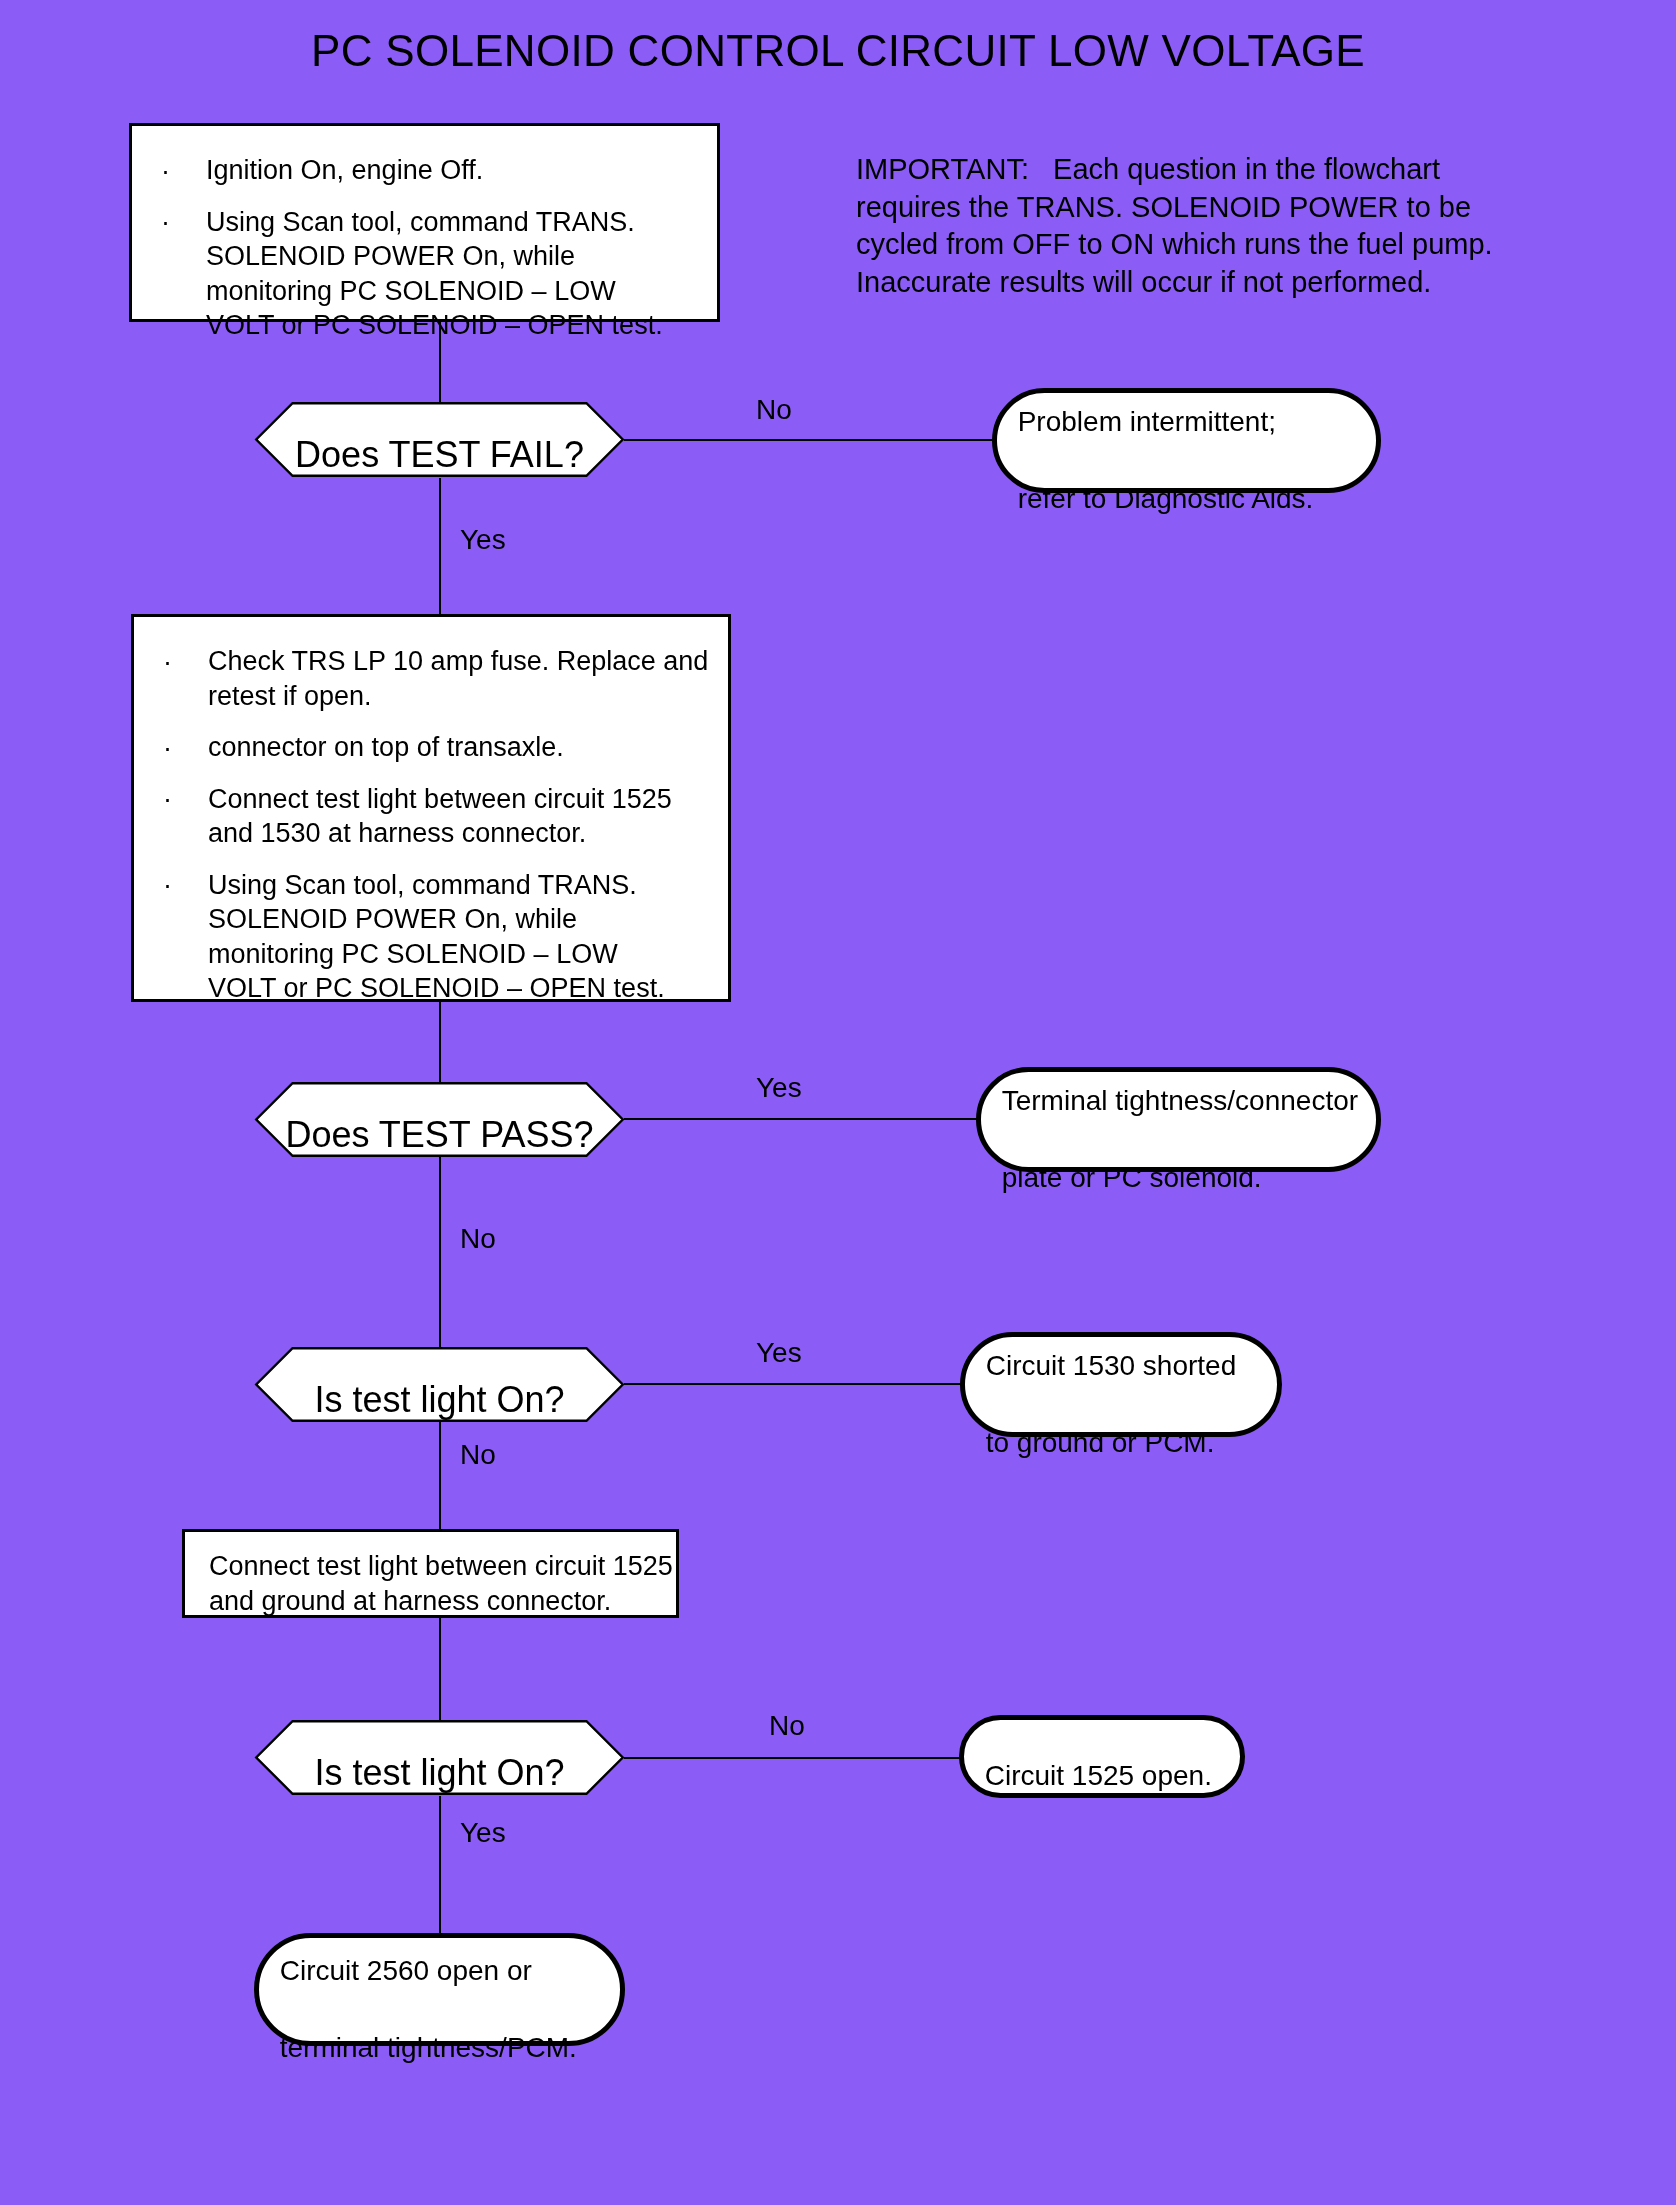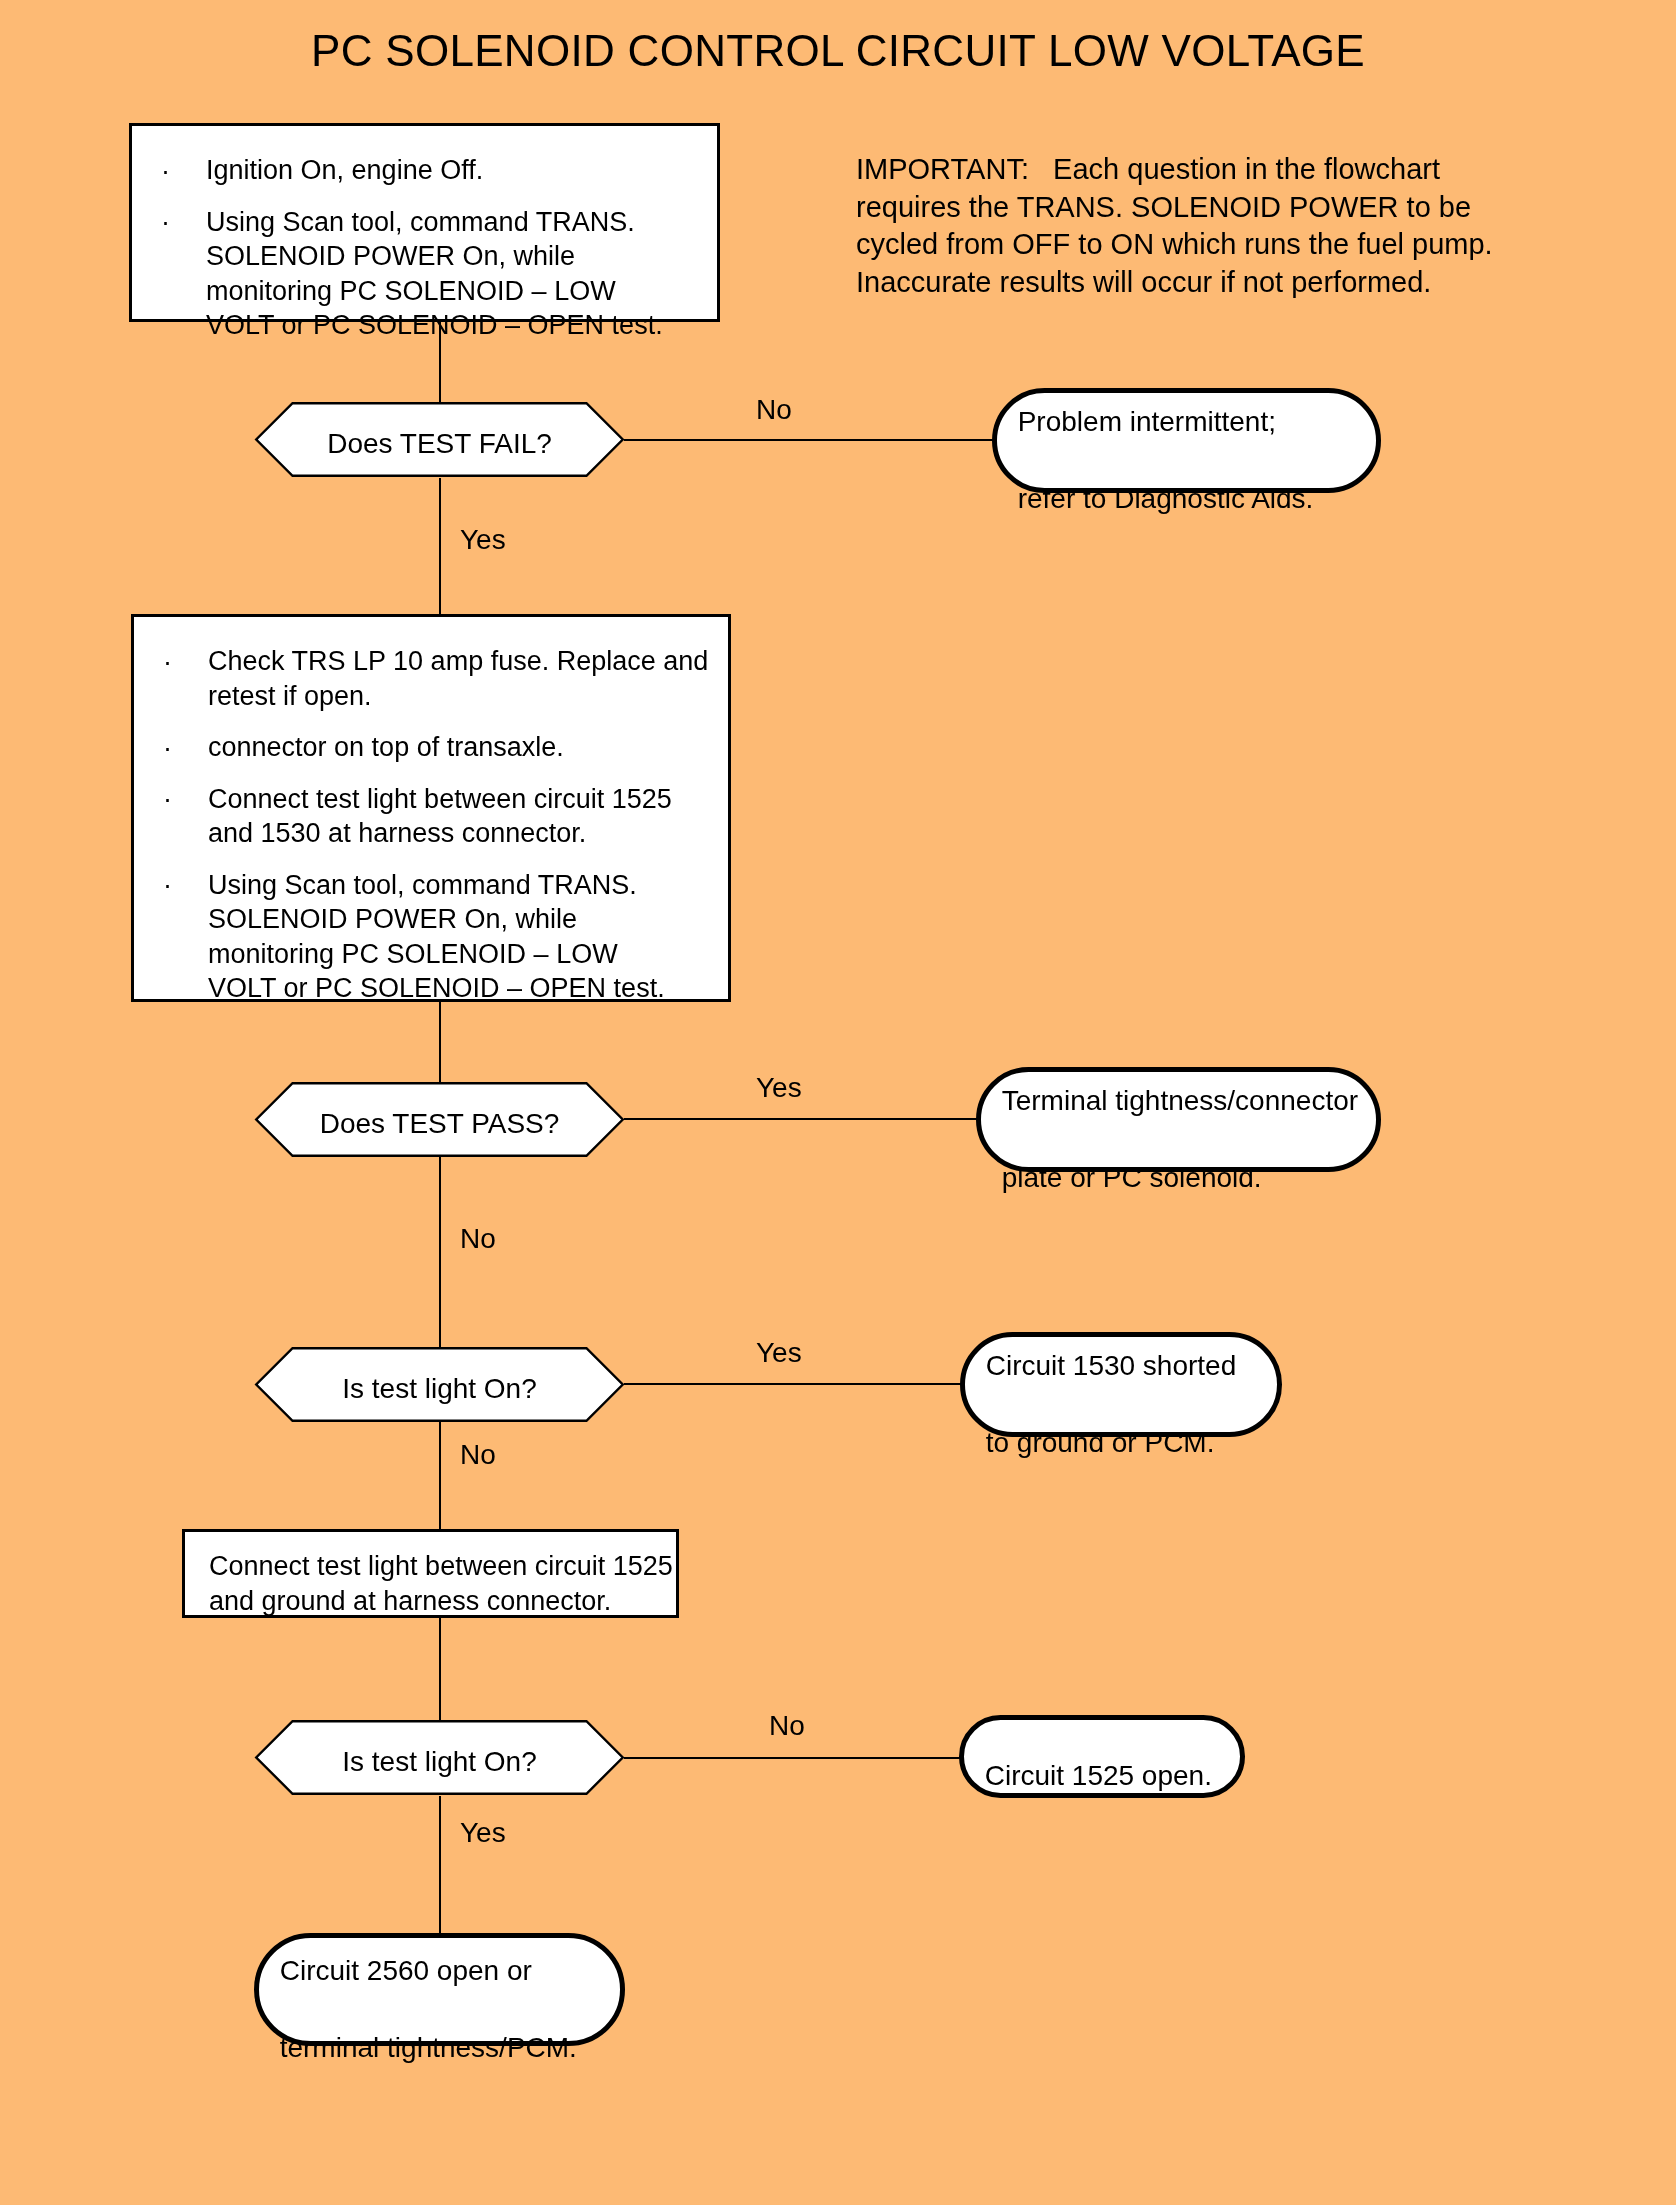--- a/index.html
+++ b/index.html
@@ -9,21 +9,21 @@
     background: #ffffff;
   }
   body {
     font-family: "Liberation Sans", sans-serif;
     color: #000000;
   }
   #page {
     position: relative;
     width: 1676px;
     height: 2205px;
-    background: #fdba74;
+    background: #8b5cf6;
     overflow: hidden;
   }
 
   
   .title {
     position: absolute;
     left: 0;
     top: 25.5px;
     width: 1676px;
     text-align: center;
@@ -80,27 +80,27 @@
   }
   .decision svg {
     position: absolute;
     left: 0;
     top: 0;
     overflow: visible;
   }
   .decision .dec-label {
     position: absolute;
     left: 0;
-    top: 4px;
+    top: 15px;
     width: 100%;
     height: 100%;
     display: flex;
     align-items: center;
     justify-content: center;
-    font-size: 28px;
+    font-size: 36px;
     white-space: nowrap;
     text-align: center;
   }
 
   
   .terminal {
     position: absolute;
     box-sizing: border-box;
     border: 5.5px solid #000;
     background: #fff;

